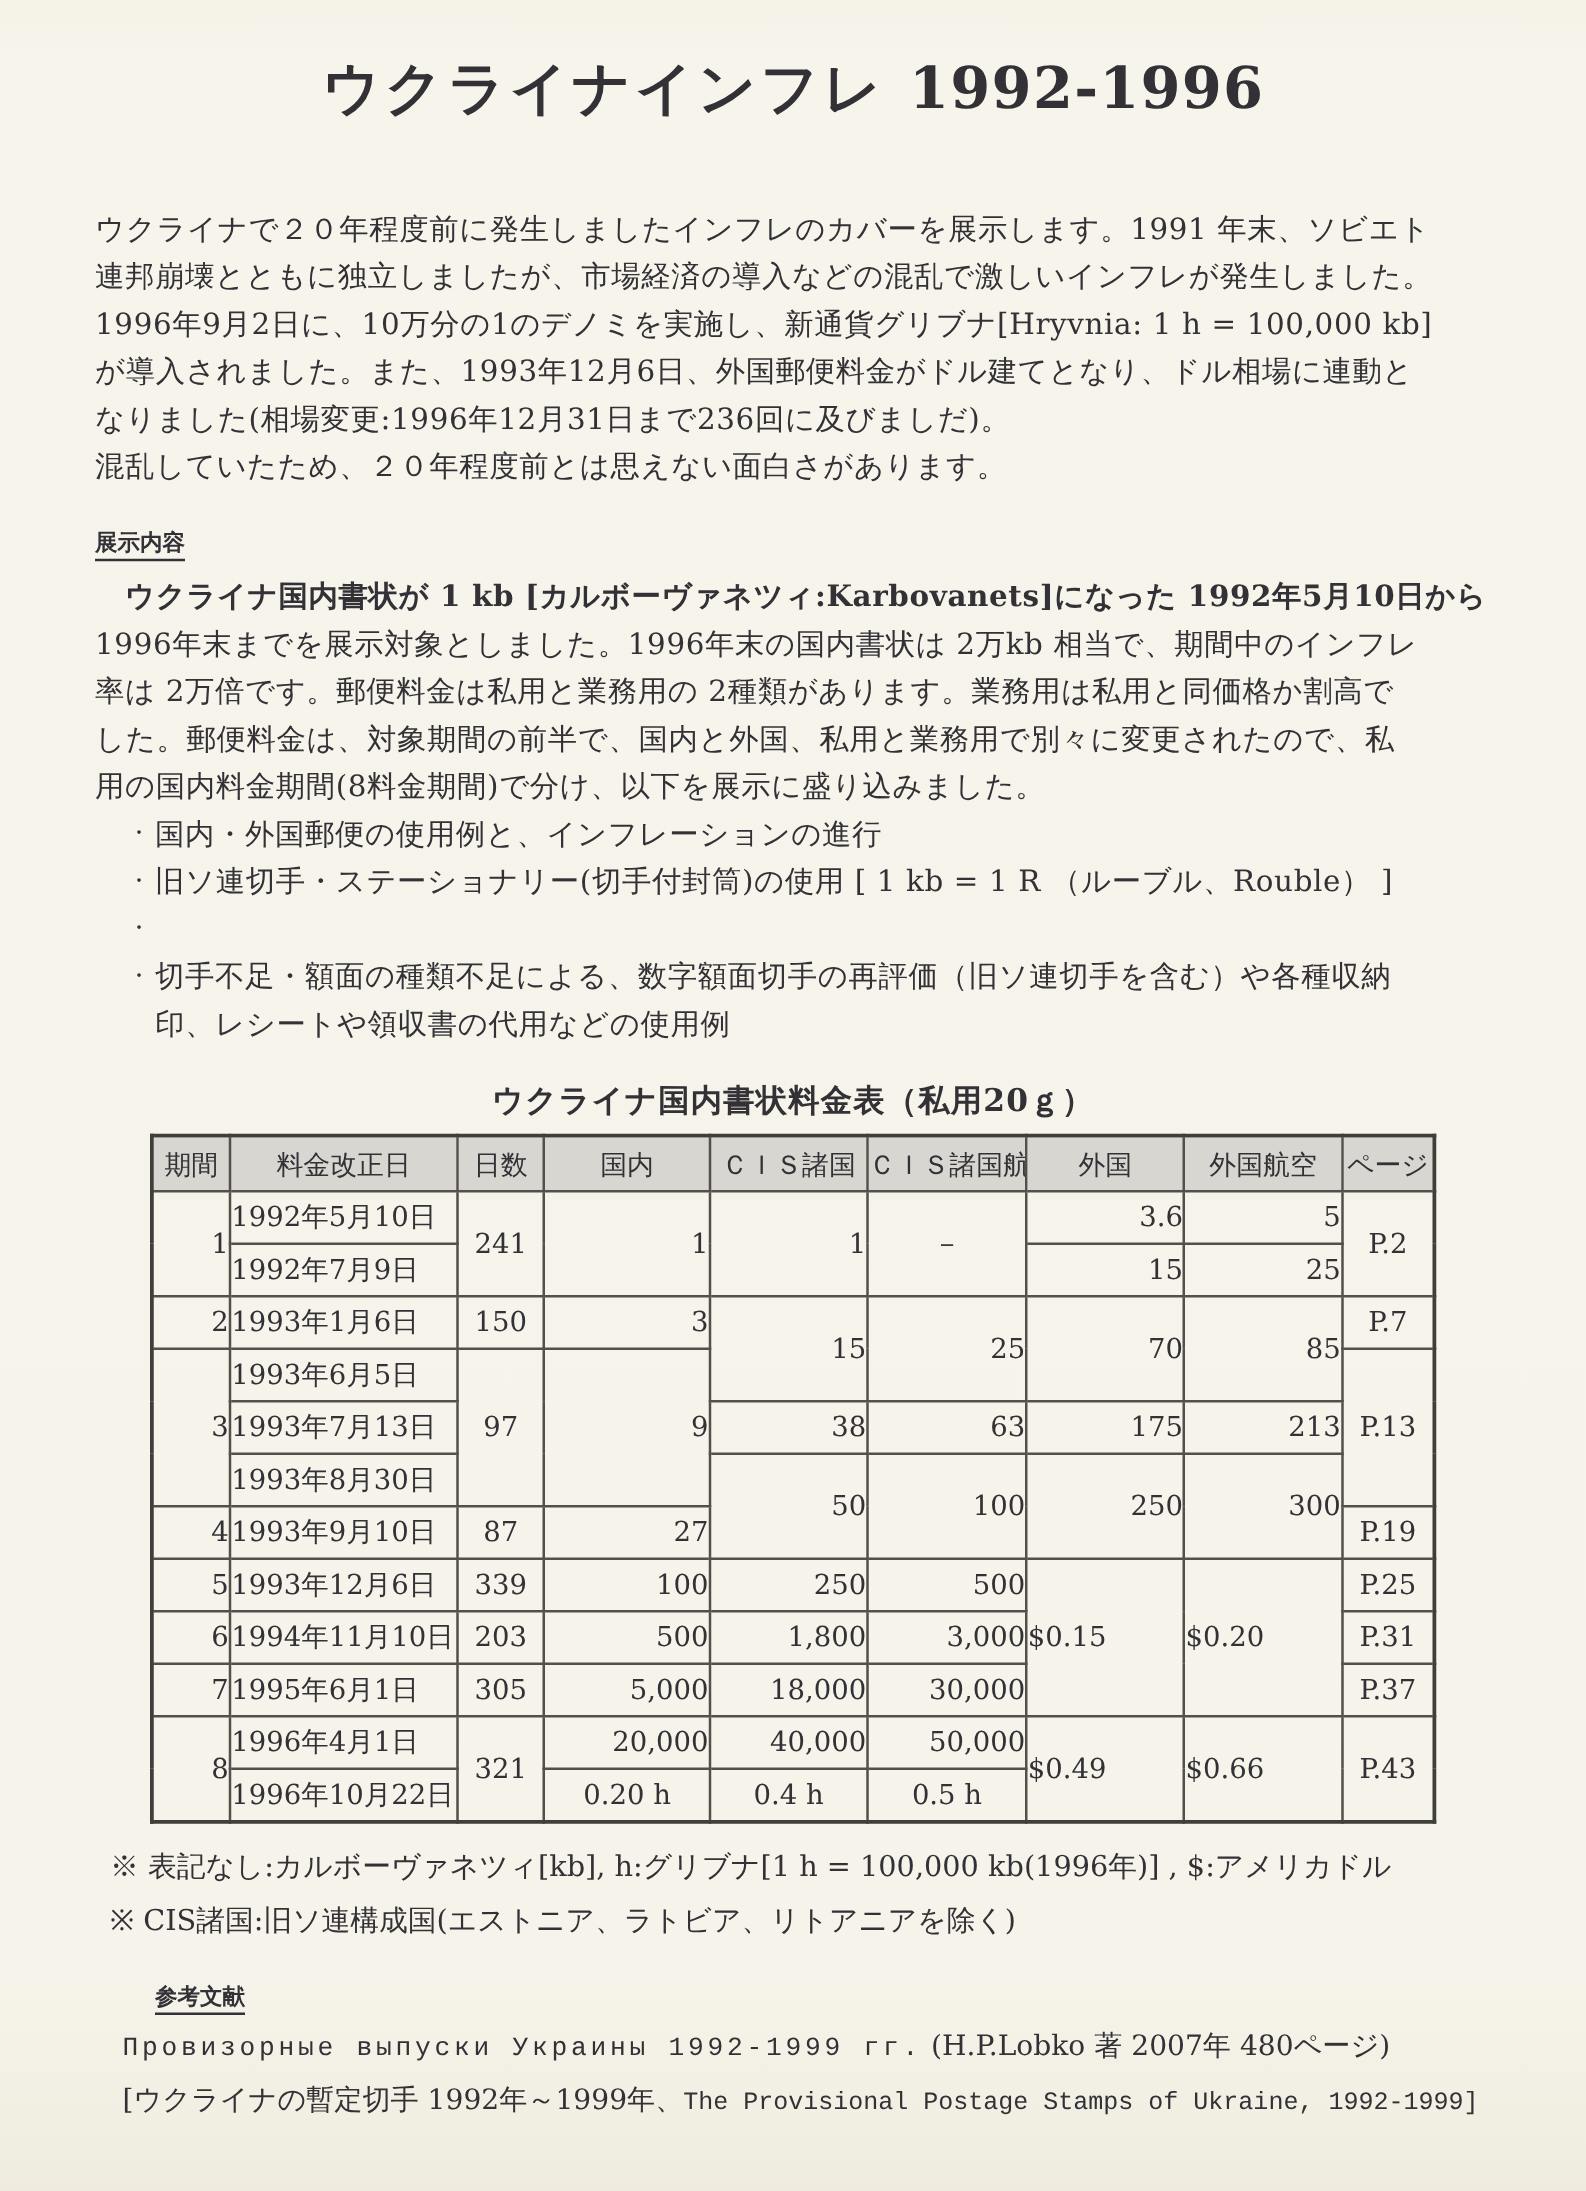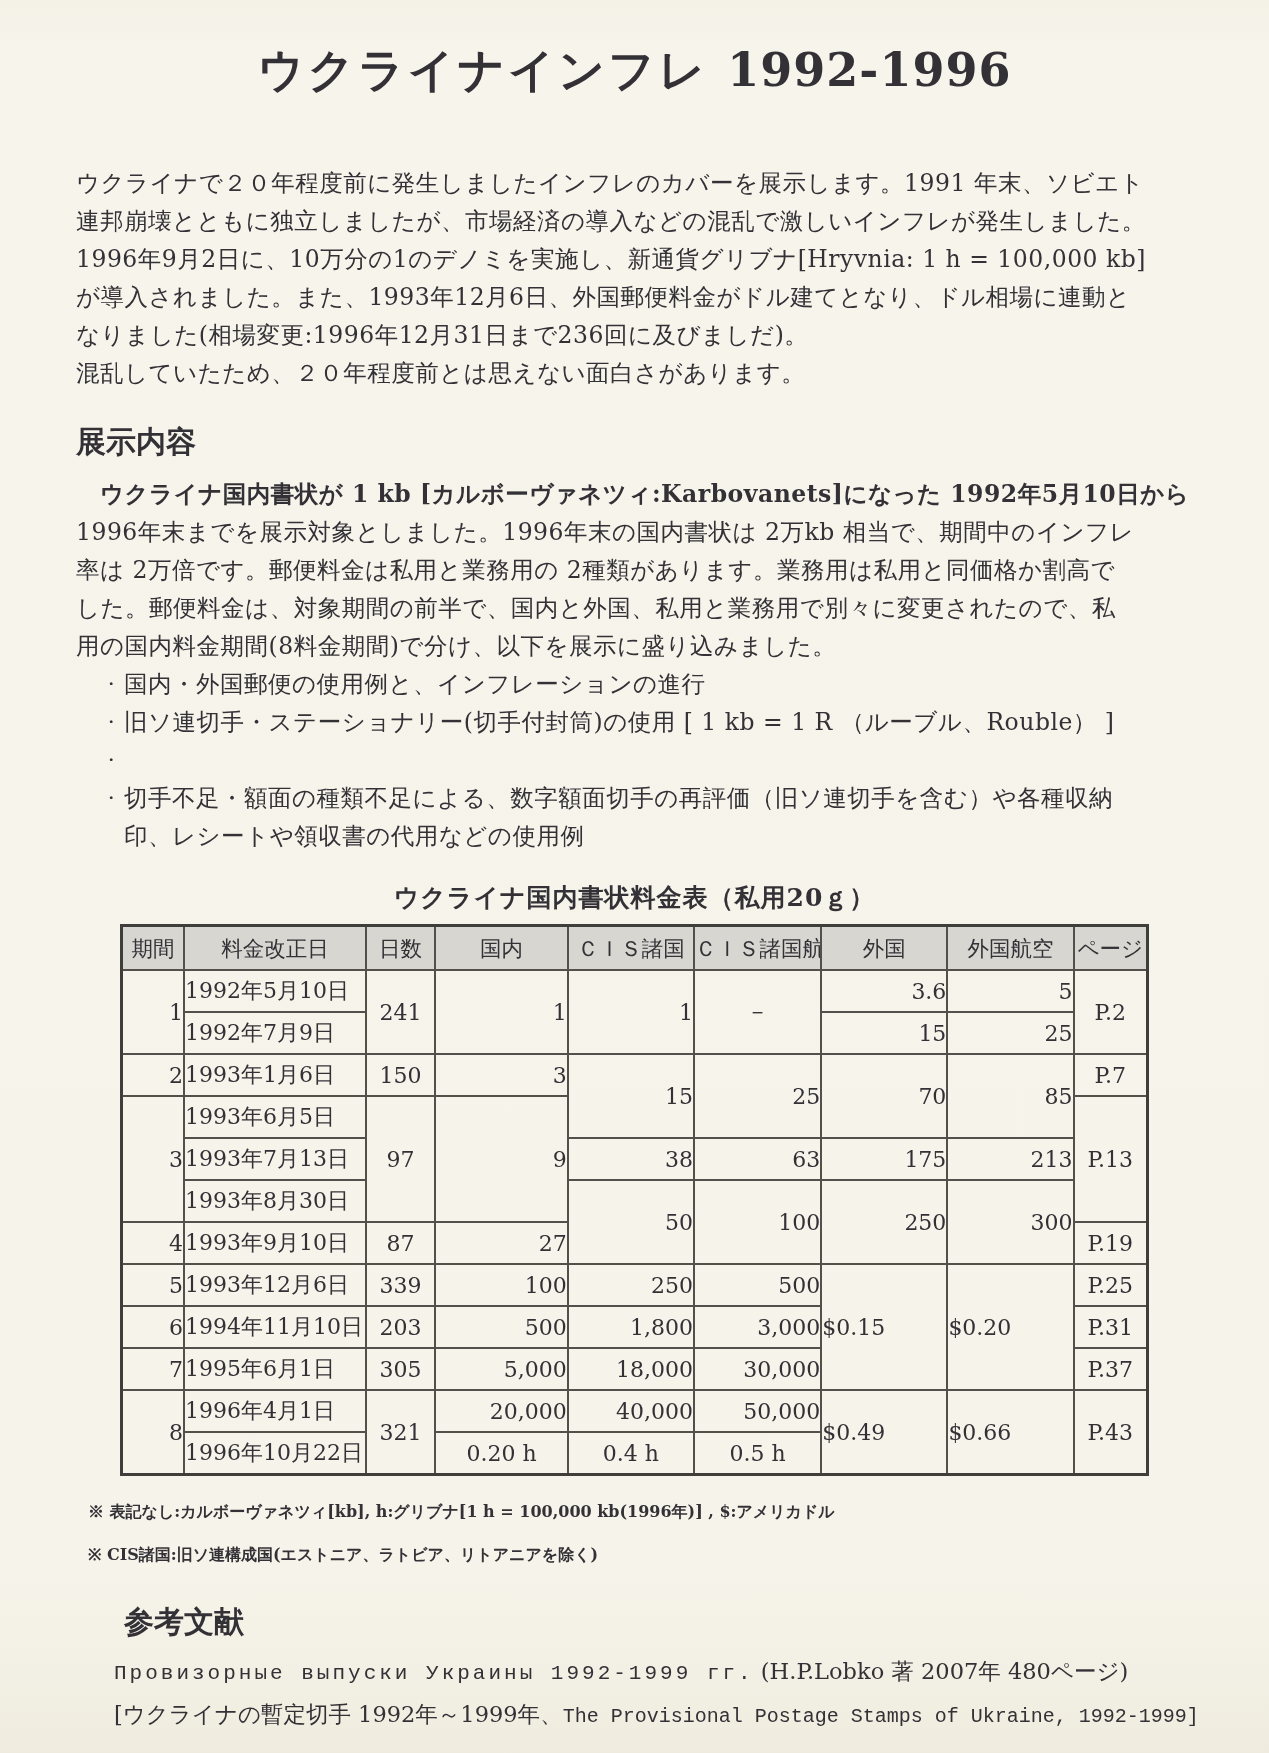--- a/index.html
+++ b/index.html
@@ -10,44 +10,44 @@
     font-family:"DejaVu Serif","Liberation Serif",serif;
     overflow:hidden;
   }
   .page{box-sizing:border-box;width:1269px;height:1753px;padding:40px 76px 0 76px;
     background:linear-gradient(180deg,#f4f1e7 0%,#f7f4ec 3%,#f6f3ea 90%,#efecdf 100%);}
   .doc-title{text-align:center;font-size:46px;line-height:60px;font-weight:600;
     letter-spacing:3px;margin:0 0 64px 0;}
   .doc-title .num{font-weight:700;letter-spacing:1px;}
   .para{font-size:23.5px;line-height:38px;letter-spacing:0.5px;}
   .line{white-space:nowrap;}
-  .sec-head{display:inline-block;font-size:30px;font-weight:700;margin-top:30px;
-    text-underline-offset:7px;text-decoration-thickness:2px;}
+  .sec-head{display:inline-block;font-size:18px;font-weight:700;margin-top:30px;
+    text-decoration:underline;text-underline-offset:7px;text-decoration-thickness:2px;}
   .body-block{margin-top:12px;}
   .indent1{padding-left:24px;font-weight:bold;}
   .bullet-line{display:flex;}
   .bullet-line .marker{width:22px;padding-left:26px;flex:none;font-size:18px;line-height:38px;}
   .bullet-cont{padding-left:48px;}
   .table-title{margin-top:26px;text-align:center;font-size:25px;font-weight:700;letter-spacing:1px;}
   table.rates{border-collapse:collapse;margin:10px auto 0 auto;width:1029px;table-layout:fixed;
     border:3px solid #403e3b;font-size:22px;}
   table.rates th,table.rates td{border:2px solid #53504b;height:40px;padding:0;
     font-weight:normal;overflow:hidden;white-space:nowrap;}
   table.rates th{background:#d8d6d1;font-size:21.5px;text-align:center;height:42px;}
   td.c-period{text-align:right;padding-right:12px;}
   td.c-date{text-align:left;padding-left:13px;}
   td.c-days{text-align:center;}
   td.c-num{text-align:right;padding-right:20px;}
   td.c-usd{text-align:left;padding-right:26px;}
   td.c-center{text-align:center;}
   .notes{margin-top:14px;}
-  .note{font-size:16px;line-height:43px;padding-left:12px;white-space:nowrap;font-weight:bold;}
+  .note{font-size:23px;line-height:43px;padding-left:12px;white-space:nowrap;}
   .ref-head{margin-top:26px;margin-left:48px;}
   .refs{margin-top:8px;padding-left:22px;}
-  .ref-line{font-size:22.5px;line-height:40px;white-space:nowrap;margin-left:16px;}
+  .ref-line{font-size:22.5px;line-height:40px;white-space:nowrap;}
   .cyr{font-family:"Liberation Mono","DejaVu Sans Mono",monospace;letter-spacing:3px;font-size:21px;}
   .en-mono{font-family:"Liberation Mono","DejaVu Sans Mono",monospace;font-size:20px;letter-spacing:0;}
 </style>
 </head>
 <body>
 
 <div class="page">
 
   <h1 class="doc-title"><span>ウクライナインフレ</span> <span class="num">1992-1996</span></h1>
 

